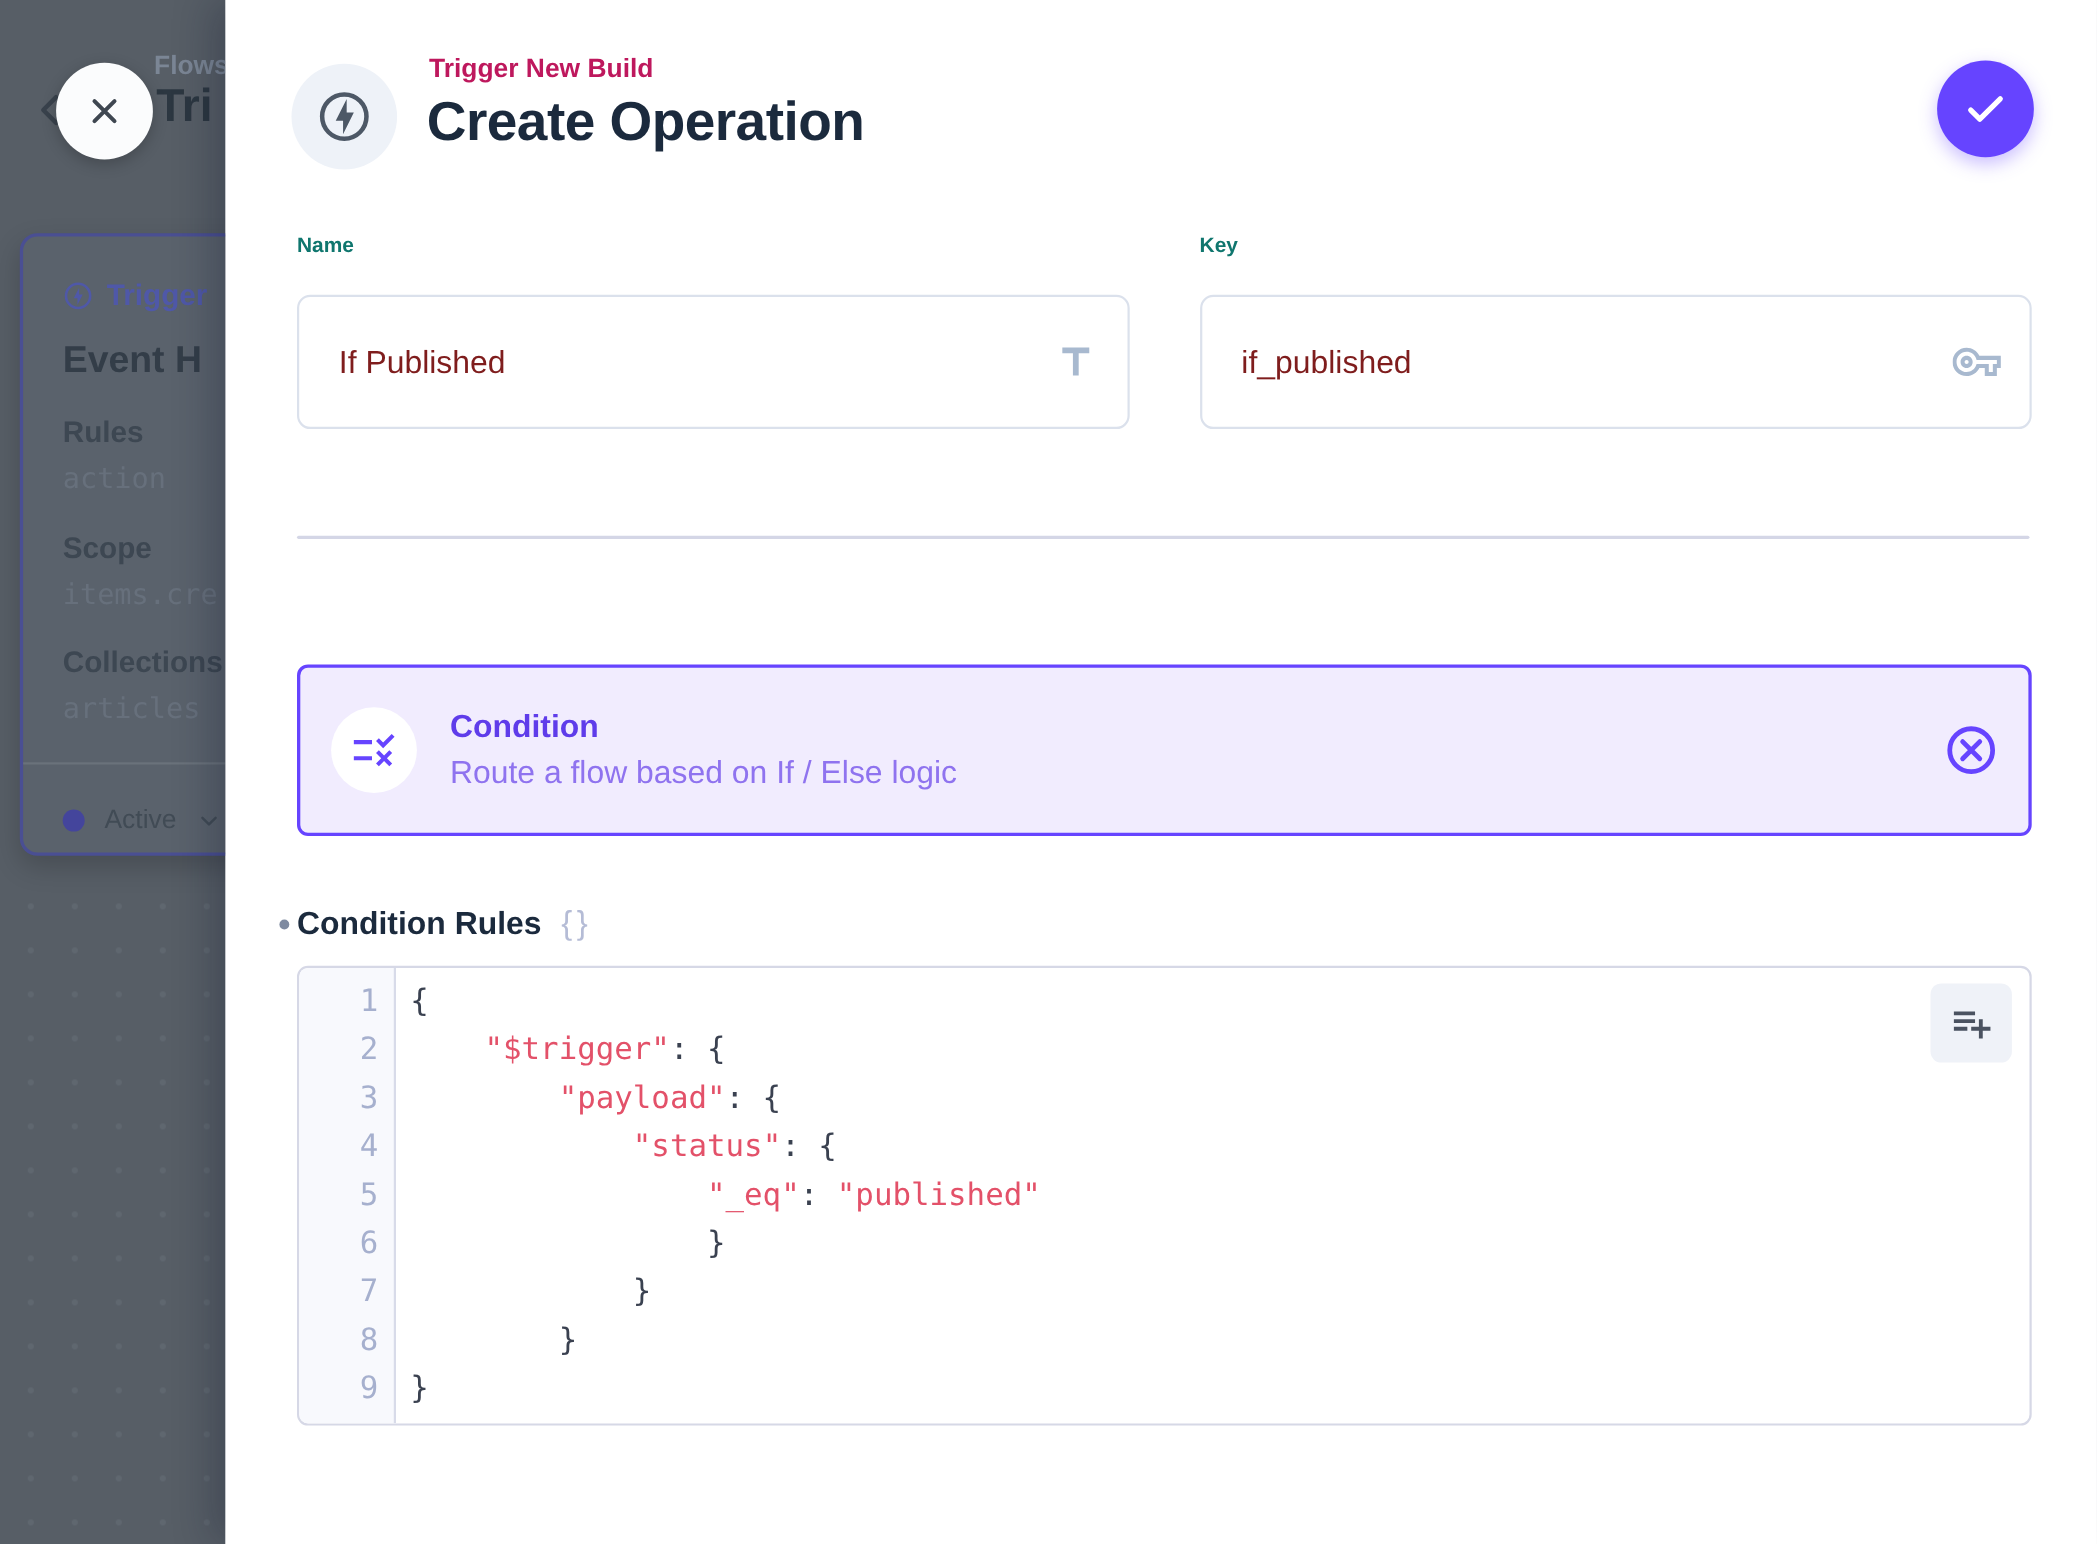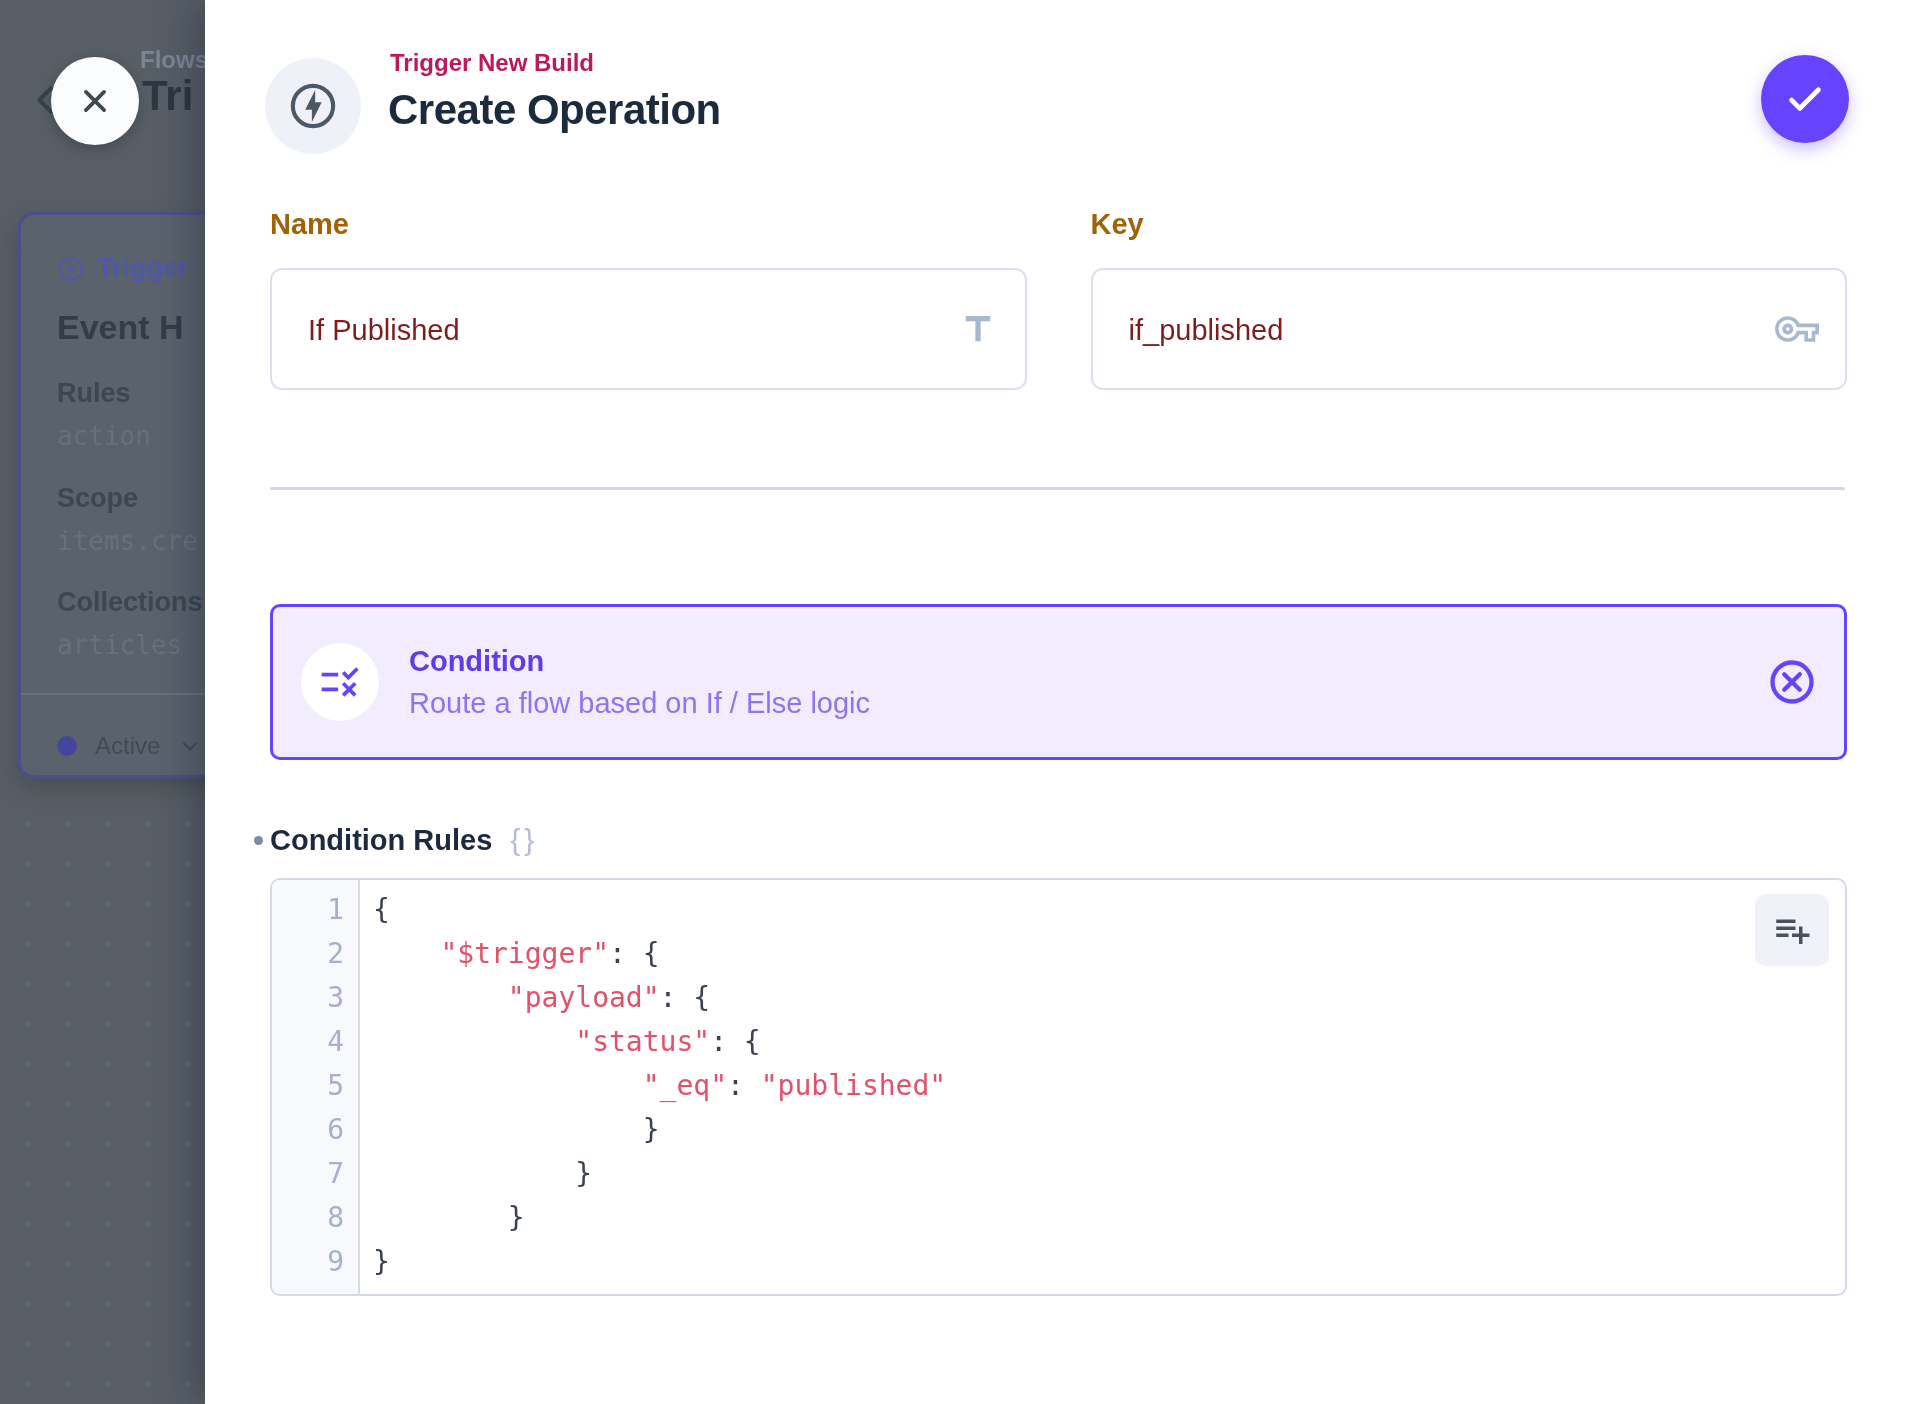--- a/index.html
+++ b/index.html
@@ -29,27 +29,27 @@
   .tc-divider{position:absolute;left:0;right:-40px;top:478px;height:2px;background:rgba(255,255,255,.10);}
   .tc-status{top:517px;display:flex;align-items:center;gap:18px;font-size:24px;font-weight:500;color:#414b55;}
   .tc-dot{width:20px;height:20px;border-radius:50%;background:#44459c;}
 
   
   .drawer{position:absolute;left:205px;top:0;width:1701px;height:1404px;background:#ffffff;
     box-shadow:-12px 0 34px rgba(15,23,42,.28);}
   .icon-circle{position:absolute;left:60px;top:58px;width:96px;height:96px;border-radius:50%;
     background:#eef2f8;display:flex;align-items:center;justify-content:center;color:#4d5866;}
   .hd-breadcrumb{position:absolute;left:185px;top:48px;font-size:24px;font-weight:600;color:#be185d;line-height:30px;white-space:nowrap;}
-  .hd-title{position:absolute;left:183px;top:82px;font-size:42px;font-weight:700;color:#1b2a3d;line-height:56px;letter-spacing:-.5px;white-space:nowrap;}
+  .hd-title{position:absolute;left:183px;top:82px;font-size:50px;font-weight:700;color:#1b2a3d;line-height:56px;letter-spacing:-.5px;white-space:nowrap;}
   .confirm-btn{position:absolute;right:57px;top:55px;width:88px;height:88px;border-radius:50%;
     background:#6644ff;display:flex;align-items:center;justify-content:center;cursor:pointer;
     box-shadow:0 6px 16px rgba(102,68,255,.35);}
 
   .form-row{position:absolute;left:65px;right:59px;top:206px;display:grid;grid-template-columns:1fr 1fr;gap:64px;}
-  .field-label{font-size:29px;font-weight:700;color:#a16207;line-height:36px;margin-bottom:26px;}
+  .field-label{font-size:19px;font-weight:700;color:#0f766e;line-height:36px;margin-bottom:26px;}
   .input-wrap{position:relative;height:118px;border:2.5px solid #dbe1ec;border-radius:12px;background:#fff;}
   .input-wrap input{position:absolute;left:34px;right:90px;top:0;height:100%;border:0;outline:none;
     font-family:"Liberation Sans",sans-serif;font-size:29px;color:#7f1d1d;background:transparent;}
   .suffix-icon{position:absolute;right:26px;top:50%;transform:translateY(-50%);color:#a8b9cf;display:flex;}
 
   .section-divider{position:absolute;left:65px;right:61px;top:487px;height:3px;background:#d4d6e6;border-radius:2px;}
 
   .condition-panel{position:absolute;left:65px;right:59px;top:604px;height:150px;background:#f1ecfe;
     border:3px solid #6644ff;border-radius:10px;cursor:pointer;}
   .cp-icon{position:absolute;left:28px;top:50%;transform:translateY(-50%);width:78px;height:78px;border-radius:50%;

